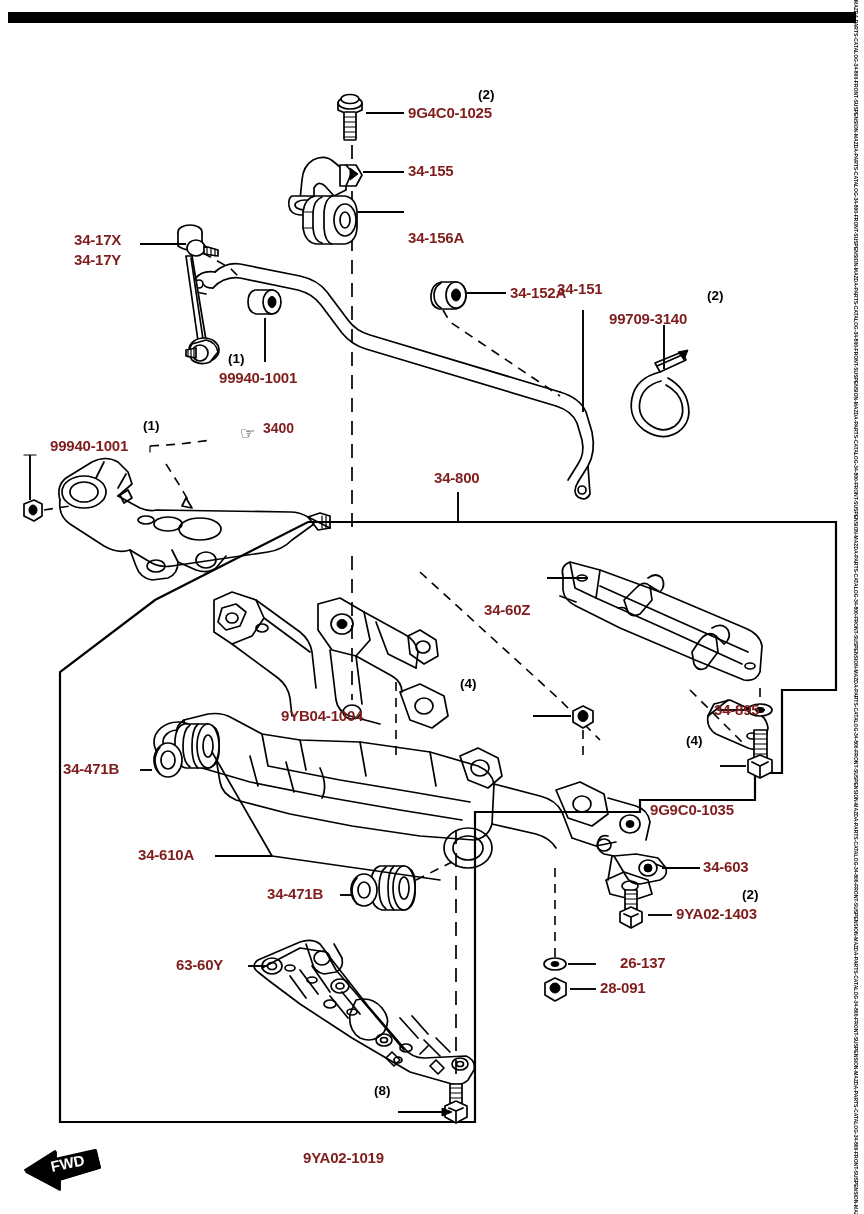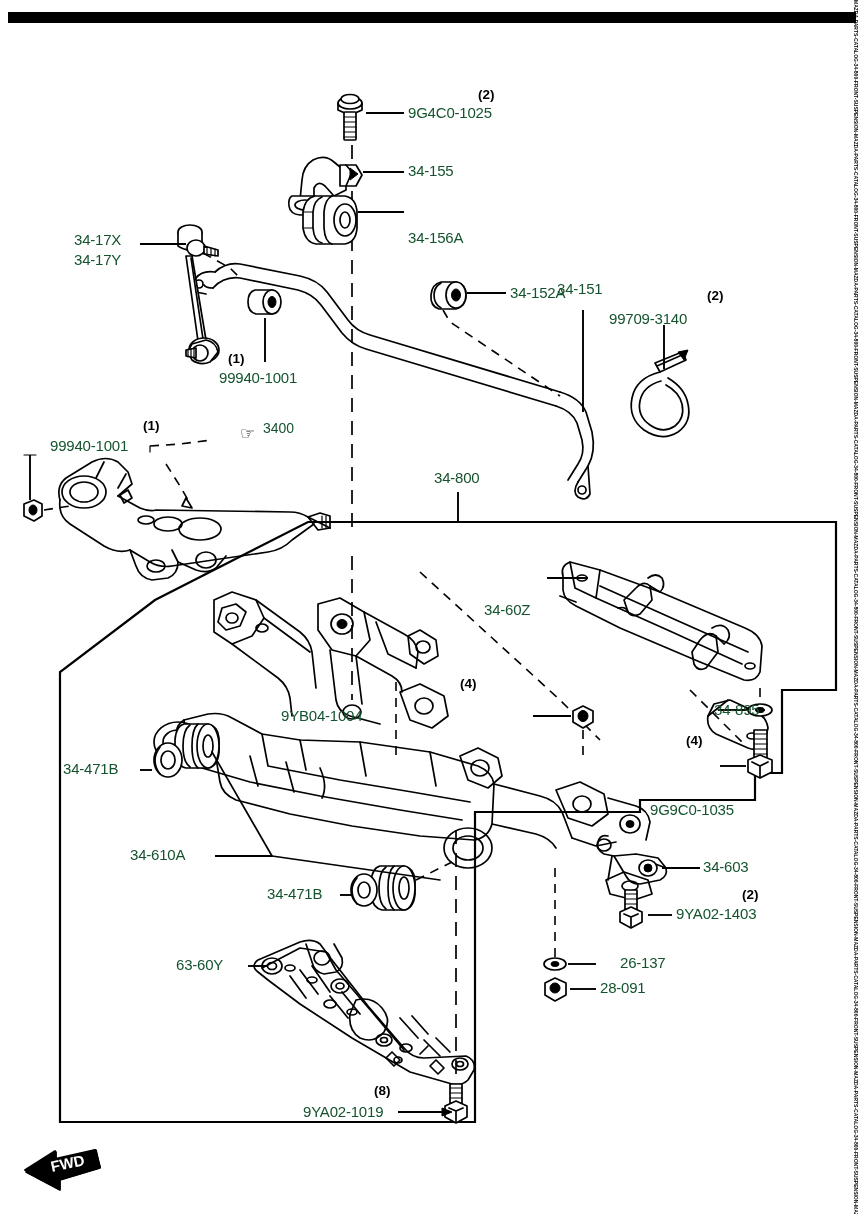--- a/index.html
+++ b/index.html
@@ -1,20 +1,20 @@
 <!DOCTYPE html>
 <html><head>
 <meta charset="utf-8">
 <style>
   html,body{margin:0;padding:0;background:#fff;}
   body{width:864px;height:1214px;position:relative;overflow:hidden;
        font-family:"Liberation Sans","DejaVu Sans",sans-serif;}
   #root{position:absolute;inset:0;width:864px;height:1214px;}
   svg#art{position:absolute;left:0;top:0;width:864px;height:1214px;}
-  .lbl{position:absolute;font-weight:normal;color:#14532d;white-space:nowrap;
+  .lbl{position:absolute;font-weight:bold;color:#7f1d1d;white-space:nowrap;
        letter-spacing:-0.2px;font-size:15px;line-height:1;}
   .lbl.big{font-size:14px;letter-spacing:0px;}
   .qty{position:absolute;font-weight:bold;color:#000;font-size:13.5px;
        white-space:nowrap;line-height:1;}
   .topbar{position:absolute;left:8px;top:12px;width:848px;height:11px;background:#000;}
   .edgestrip{position:absolute;right:0px;top:0px;width:14px;height:1214px;
              overflow:hidden;}
   .edgestrip span{display:block;font-size:5px;line-height:5.0px;color:#000;
              font-family:"Liberation Sans",sans-serif;
              writing-mode:vertical-rl;text-orientation:mixed;
@@ -447,34 +447,34 @@
   <div class="lbl" style="left:484px; top:570px;margin-top:32px;">34-60Z</div>
 
   <div class="qty" style="left:460px; top:677px;">(4)</div>
   <div class="lbl" style="left:281px; top:708px;">9YB04-1004</div>
 
   <div class="lbl" style="left:670px; top:702px;margin-left:44px;">34-895</div>
   <div class="qty" style="left:686px; top:734px;">(4)</div>
   <div class="lbl" style="left:650px; top:776px;margin-top:26px;">9G9C0-1035</div>
 
   <div class="lbl" style="left:63px;  top:761px;">34-471B</div>
-  <div class="lbl" style="left:130px; top:847px;">34-610A</div>
+  <div class="lbl" style="left:138px; top:847px;">34-610A</div>
   <div class="lbl" style="left:267px; top:886px;">34-471B</div>
 
   <div class="lbl" style="left:703px; top:859px;">34-603</div>
   <div class="qty" style="left:742px; top:888px;">(2)</div>
   <div class="lbl" style="left:676px; top:906px;">9YA02-1403</div>
 
   <div class="lbl" style="left:620px; top:955px;">26-137</div>
   <div class="lbl" style="left:600px; top:980px;">28-091</div>
 
   <div class="lbl" style="left:176px; top:957px;">63-60Y</div>
 
   <div class="qty" style="left:374px; top:1084px;">(8)</div>
-  <div class="lbl" style="left:303px; top:1104px;text-align:right;">9YA02-1019</div>
+  <div class="lbl" style="left:303px; top:1150px;text-align:right;">9YA02-1019</div>
 
   <div class="fwdbox">
     <svg viewBox="0 0 84 46" width="84" height="46">
       <path d="M3,22 L33,3 L33,11 L73,2 L78,19 L37,31 L37,41 Z" fill="#000" stroke="#000" stroke-width="2" stroke-linejoin="round"></path>
       <text x="30" y="24" font-family="Liberation Sans, sans-serif" font-size="15" font-weight="bold" fill="#fff" transform="rotate(-12 30 24)">FWD</text>
     </svg>
   </div>
 
   <div class="edgestrip">
     <span>MAZDA-PARTS-CATALOG-34-800-FRONT-SUSPENSION-MAZDA-PARTS-CATALOG-34-800-FRONT-SUSPENSION-MAZDA-PARTS-CATALOG-34-800-FRONT-SUSPENSION-MAZDA-PARTS-CATALOG-34-800-FRONT-SUSPENSION-MAZDA-PARTS-CATALOG-34-800-FRONT-SUSPENSION-MAZDA-PARTS-CATALOG-34-800-FRONT-SUSPENSION-MAZDA-PARTS-CATALOG-34-800-FRONT-SUSPENSION-MAZDA-PARTS-CATALOG-34-800-FRONT-SUSPENSION-MAZDA-PARTS-CATALOG-34-800-FRONT-SUSPENSION-MAZDA-PARTS-CATALOG-34-800-FRONT-SUSPENSION-MAZDA-PARTS-CATALOG-34-800-FRONT-SUSPENSION-MAZDA-PARTS-CATALOG-34-800-FRONT-SUSPENSION-MAZDA-PARTS-CATALOG-34-800-FRONT-SUSPENSION-MAZDA-PARTS-CATALOG-34-800-FRONT-SUSPENSION-MAZDA-PARTS-CATALOG-34-800-FRONT-SUSPENSION-MAZDA-PARTS-CATALOG-34-800-FRONT-SUSPENSION-MAZDA-PARTS-CATALOG-34-800-FRONT-SUSPENSION-MAZDA-PARTS-CATALOG-34-800-FRONT-SUSPENSION-MAZDA-PARTS-CATALOG-34-800-FRONT-SUSPENSION-MAZDA-PARTS-CATALOG-34-800-FRONT-SUSPENSION-MAZDA-PARTS-CATALOG-34-800-FRONT-SUSPENSION-</span>

